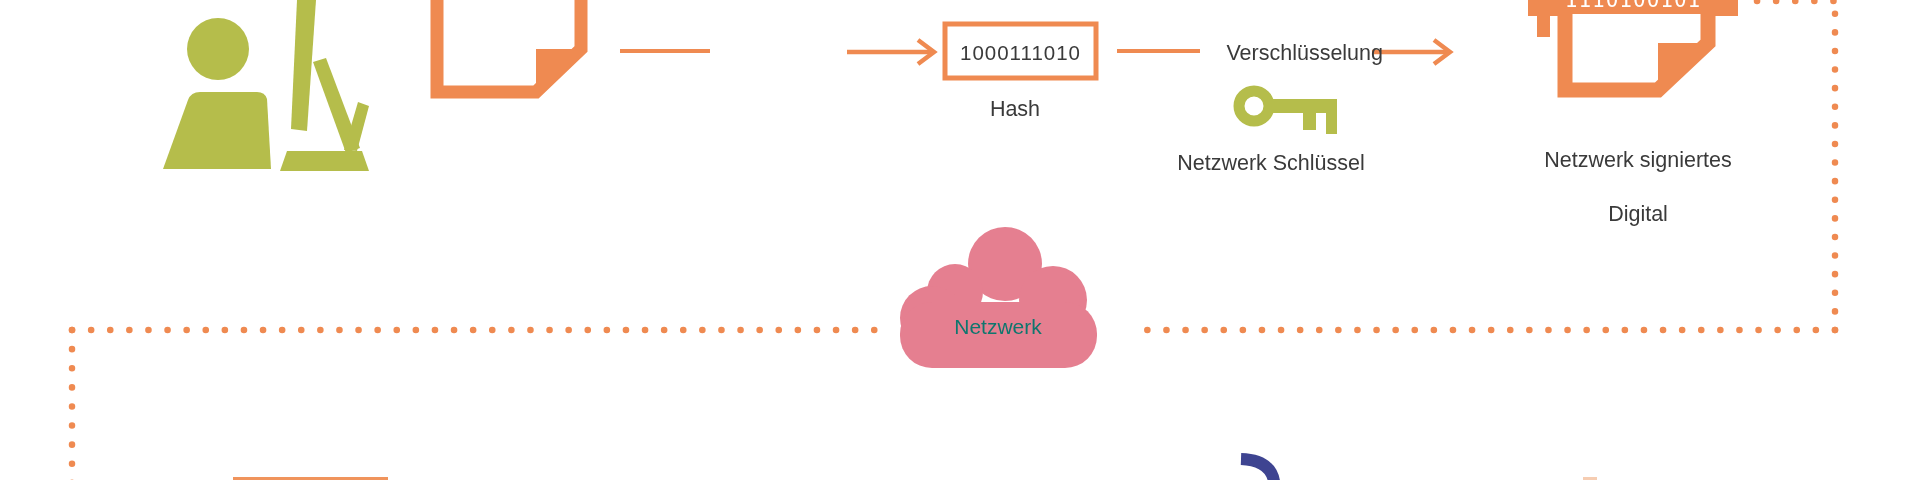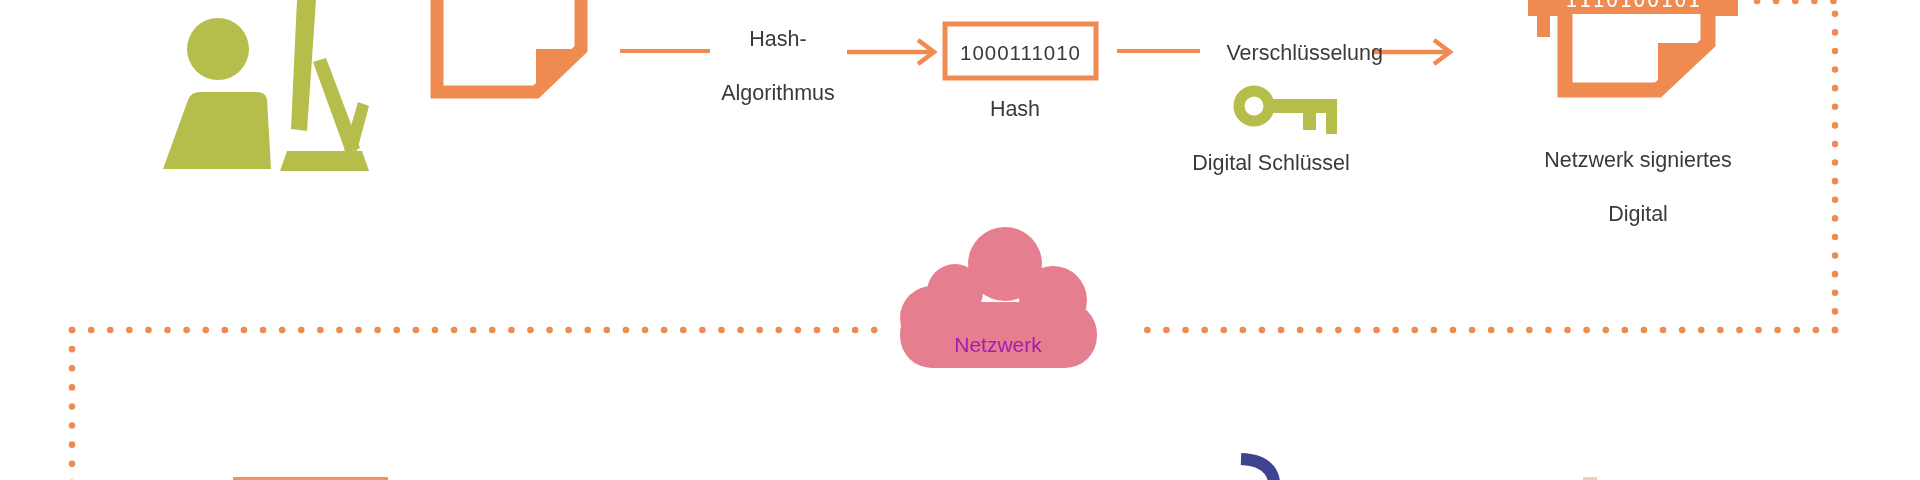--- a/index.html
+++ b/index.html
@@ -12,21 +12,21 @@
   }
   .canvas svg{position:absolute;left:0;top:0;}
   .lbl{
     position:absolute;
     color:#3a3a3a;
     font-size:21.5px;
     line-height:27px;
     text-align:center;
     white-space:pre-line;
   }
-  .lbl-white{color:#a21caf;margin-top:18px;}
+  .lbl-white{color:#0f766e;}
   .hash-value{
     font-size:20.5px;
     letter-spacing:1px;
   }
   .banner-bits{
     font-family:"DejaVu Sans Mono", monospace;
     font-size:21px;
     letter-spacing:1px;
     color:#ffffff;
   }
@@ -98,30 +98,28 @@
       <circle cx="1053" cy="300" r="34"></circle>
       <rect x="900" y="302" width="197" height="66" rx="32"></rect>
     </g>
 
     <rect x="233" y="477" width="155" height="4" fill="#f0945c"></rect>
     <path d="M1241,459 Q1270,460 1274,481" fill="none" stroke="#3e4491" stroke-width="12"></path>
     <rect x="1583" y="477" width="14" height="3" fill="#f6cdb2"></rect>
   </svg>
 
 
-  <div class="lbl" style="left:678px;top:26px;width:200px;"><span>Hash-</span><br>
-    <span>Algorithmus</span></div>
 
   <div class="lbl hash-value" style="left:945px;top:39px;width:151px;text-align:center;">1000111010</div>
 
   <div class="lbl" style="left:945px;top:96px;width:140px;">Hash</div>
 
   <div class="lbl" style="left:1183px;top:40px;width:200px;text-align:right;">Verschlüsselung</div>
 
-  <div class="lbl" style="left:1151px;top:150px;width:240px;">Digital Schlüssel</div>
+  <div class="lbl" style="left:1151px;top:150px;width:240px;">Netzwerk Schlüssel</div>
 
   <div class="lbl" style="left:1518px;top:147px;width:240px;"><span>Netzwerk signiertes</span><br>
     <span>Digital</span></div>
 
   <div class="lbl lbl-white" style="left:918px;top:313px;width:160px;font-size:21px;">Netzwerk</div>
 
   <div class="lbl banner-bits" style="left:1528px;top:-13px;width:210px;">1110100101</div>
 
 </div>
 

